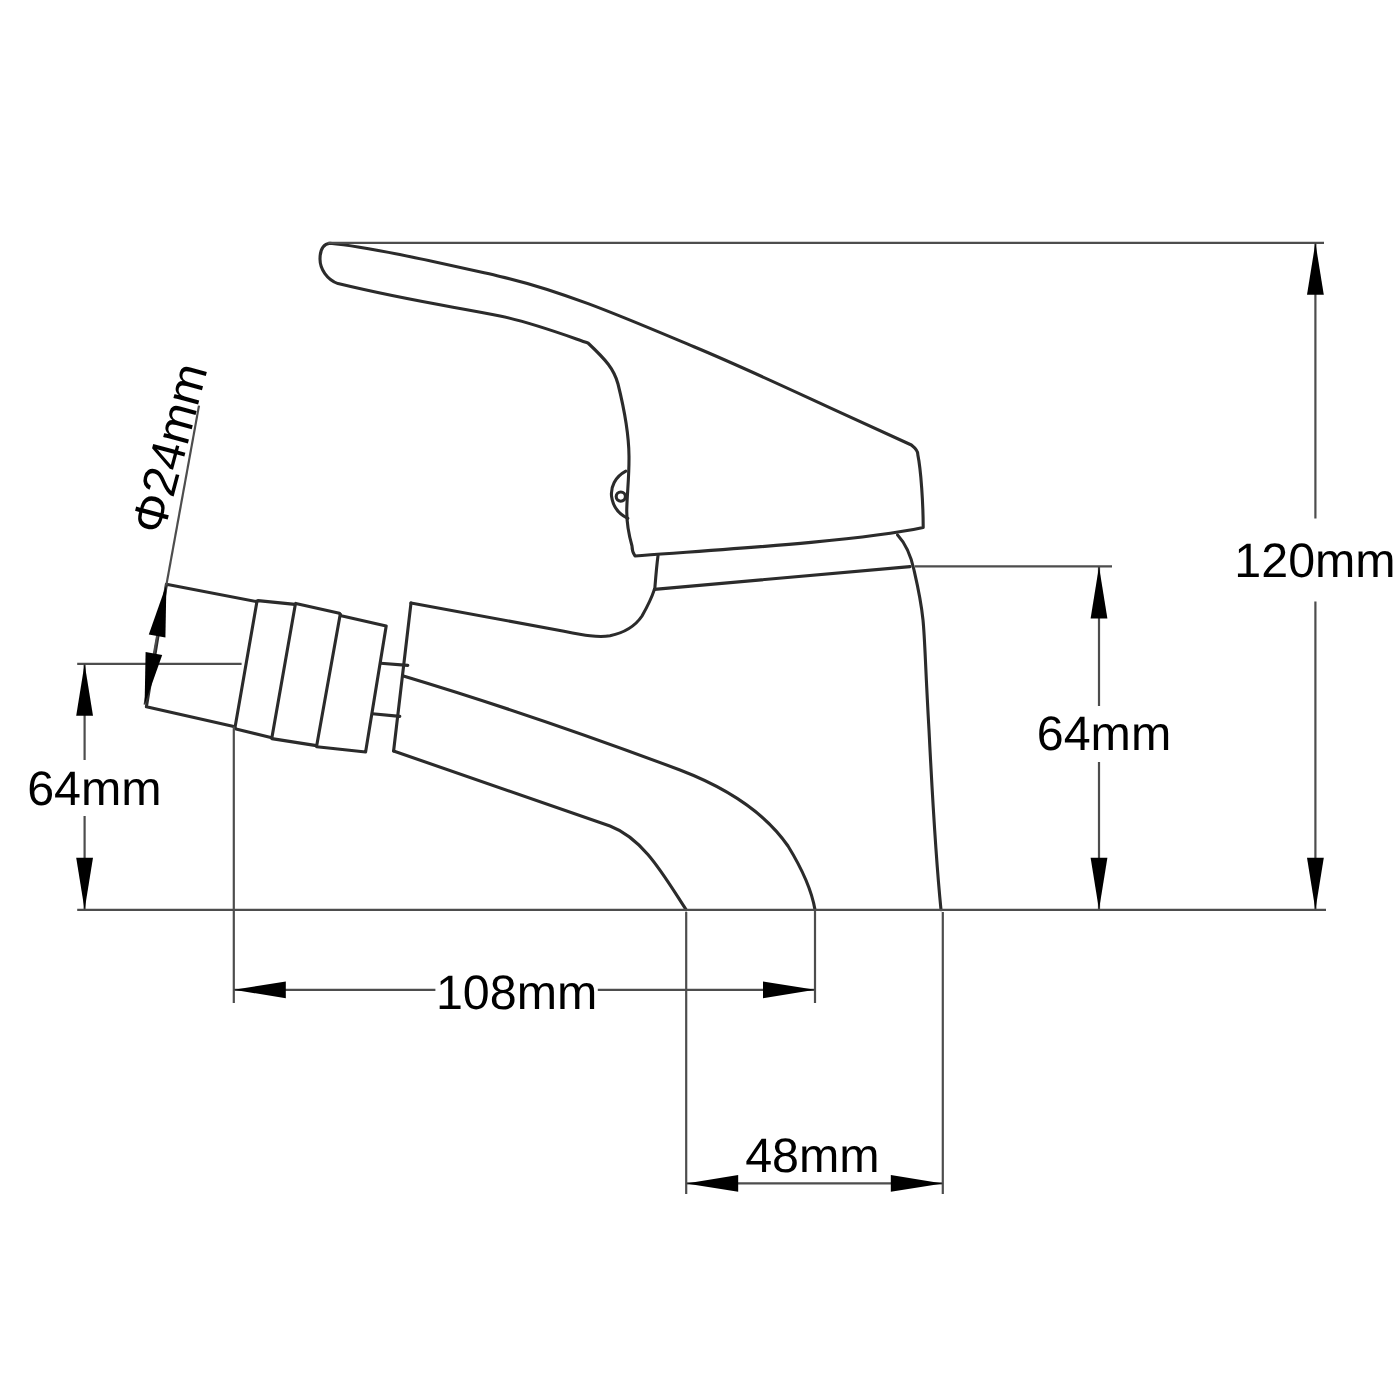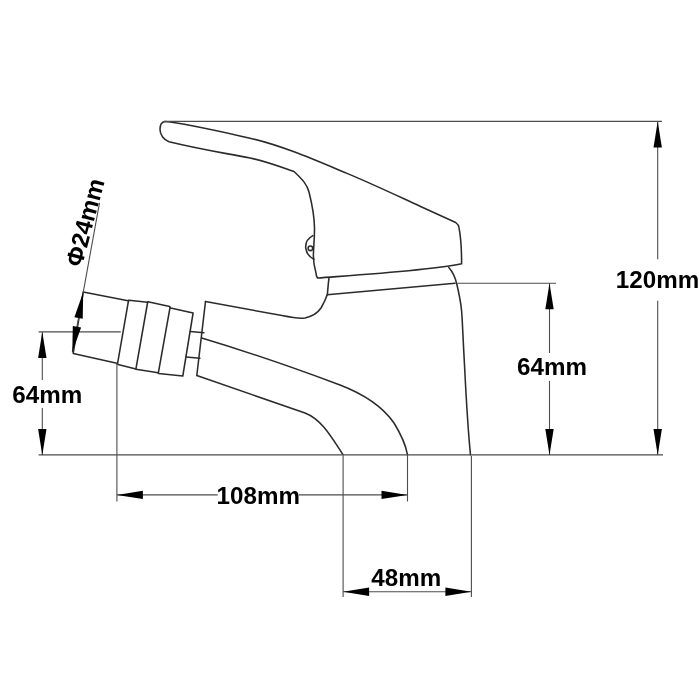--- a/index.html
+++ b/index.html
@@ -1,16 +1,16 @@
 <!DOCTYPE html>
 <html><head>
 <meta charset="utf-8">
 <style>
   html,body{margin:0;padding:0;background:#ffffff;}
-  .wrap{width:556px;height:700px;position:relative;background:#a3a3a3;font-weight:bold;}
+  .wrap{width:556px;height:700px;position:relative;background:#a3a3a3;}
   text{font-family:"Liberation Sans",sans-serif;fill:#000000;}
 </style>
 </head>
 <body>
 <div class="wrap">
 <svg width="700" height="700" viewBox="0 0 700 700">
 
   <rect x="0" y="0" width="700" height="700" fill="#ffffff"></rect>
 
   <g fill="none" stroke="#2b2b2b" stroke-width="1.55" stroke-linecap="round" stroke-linejoin="round">

